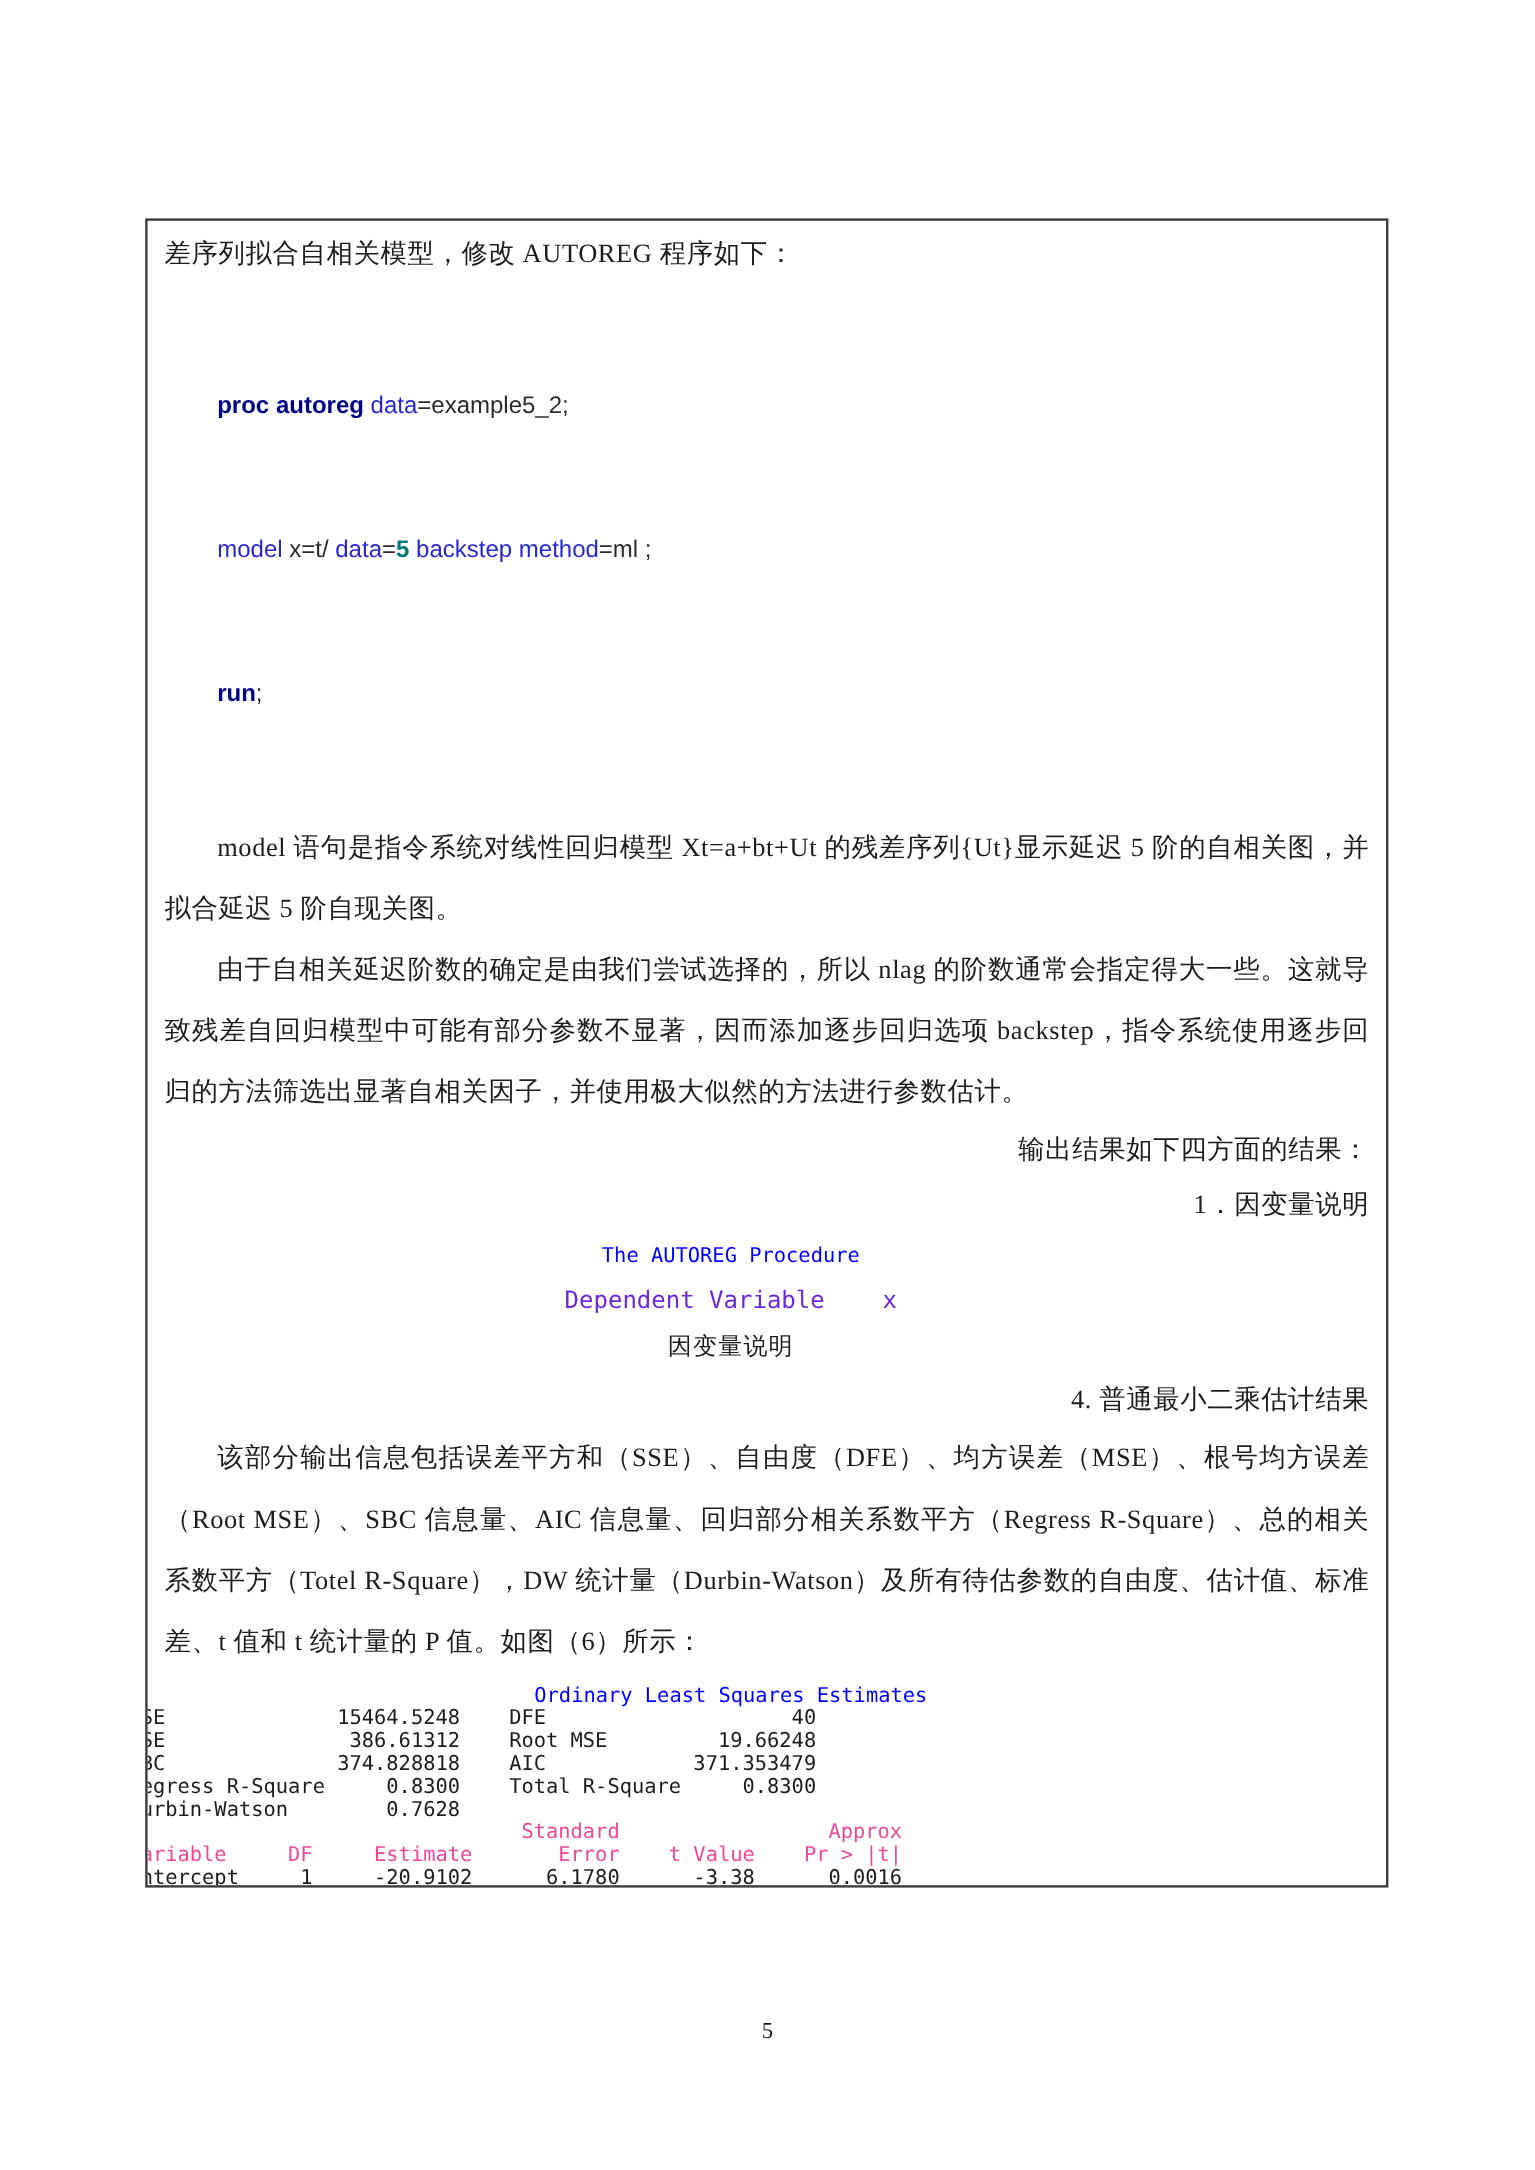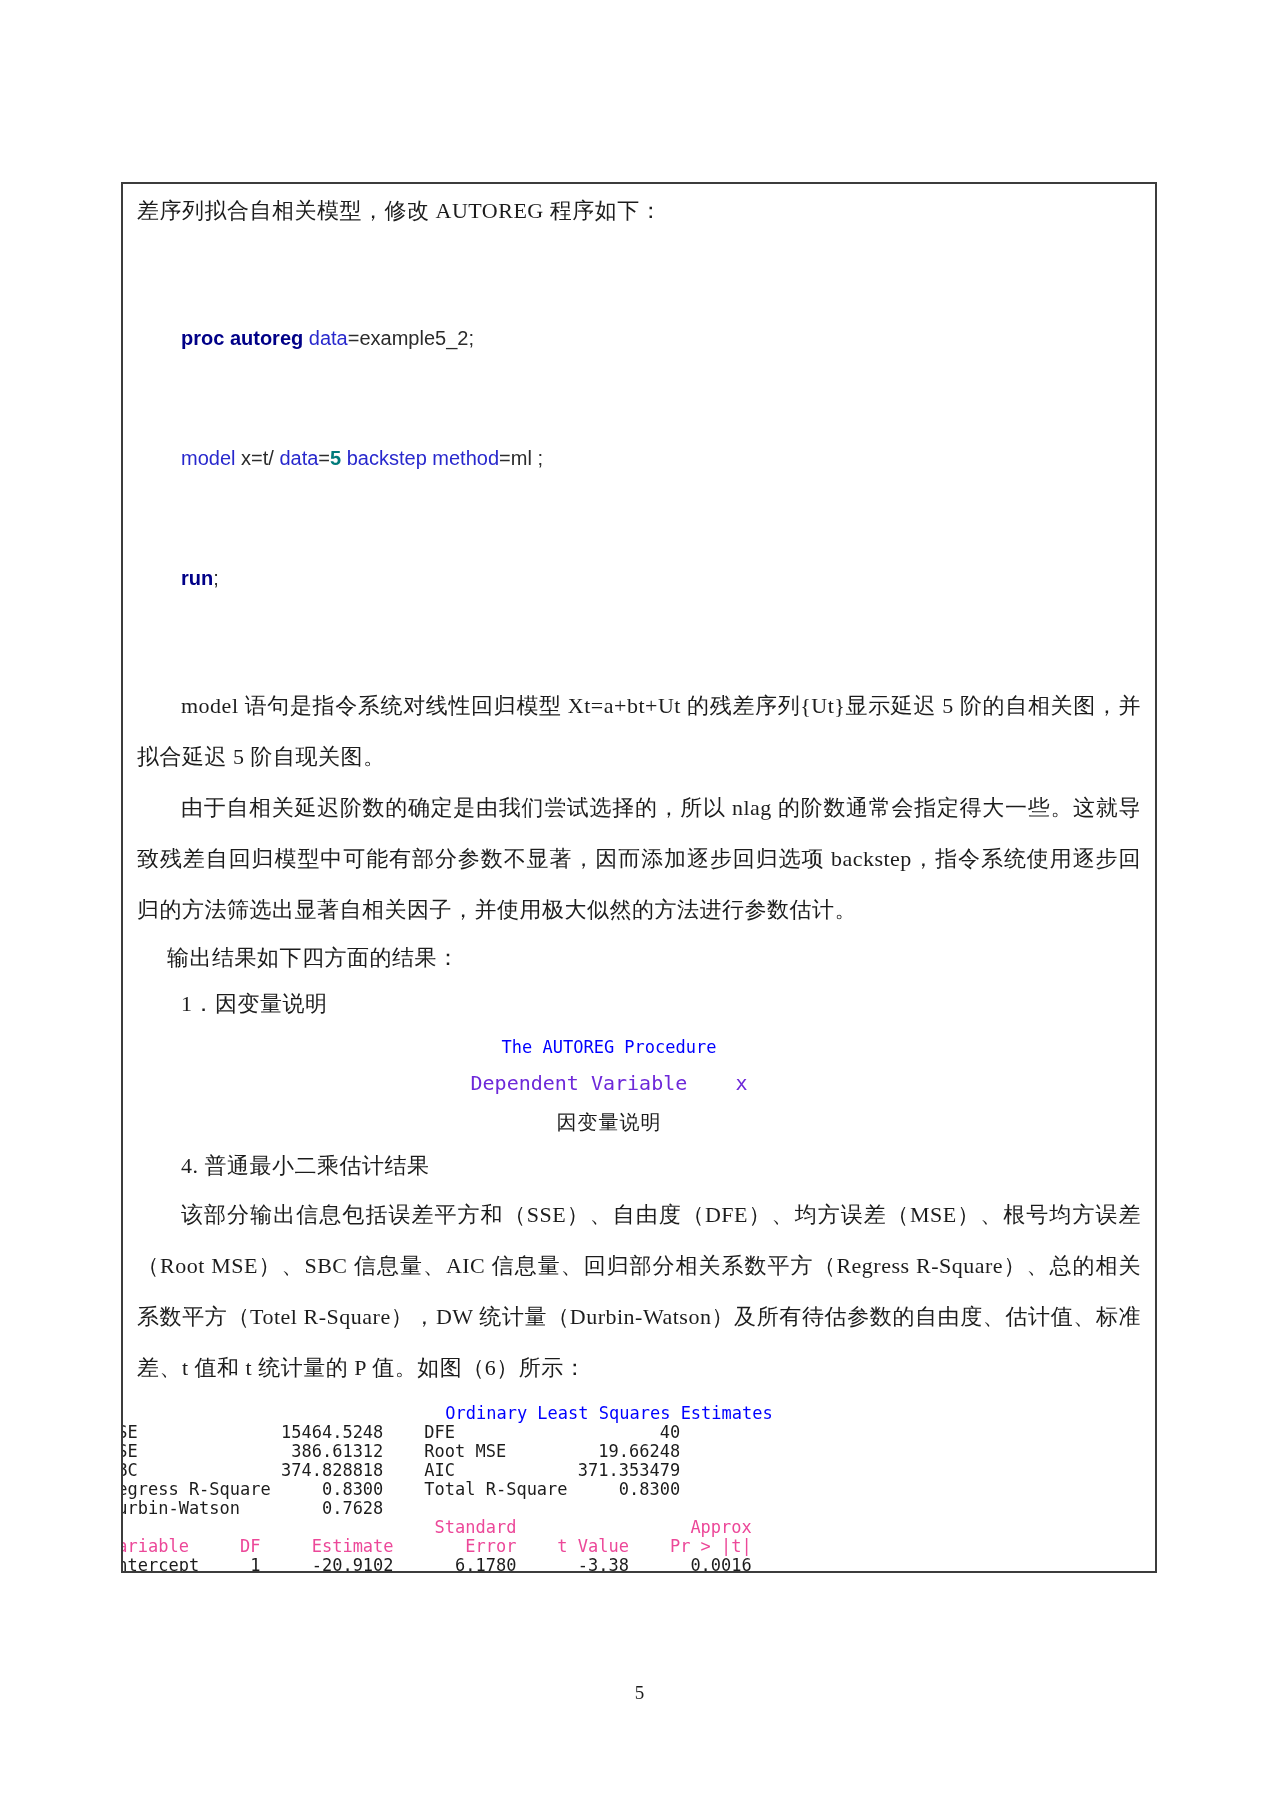--- a/index.html
+++ b/index.html
@@ -29,20 +29,21 @@
     line-height:51px;
     text-align:justify;
     letter-spacing:0.5px;
   }
   .indent2{text-indent:44px;}
   .list-line{
     margin:0;
     font-size:22px;
     line-height:46px;
     letter-spacing:0.5px;
+    text-align:right;
   }
   .li-15{text-indent:30px;}
   .li-2{text-indent:44px;}
   .code-block{
     margin:2px 0 2px 44px;
     font-family:Liberation Sans, sans-serif;
     font-size:20px;
     line-height:40px;
     white-space:pre;
   }

